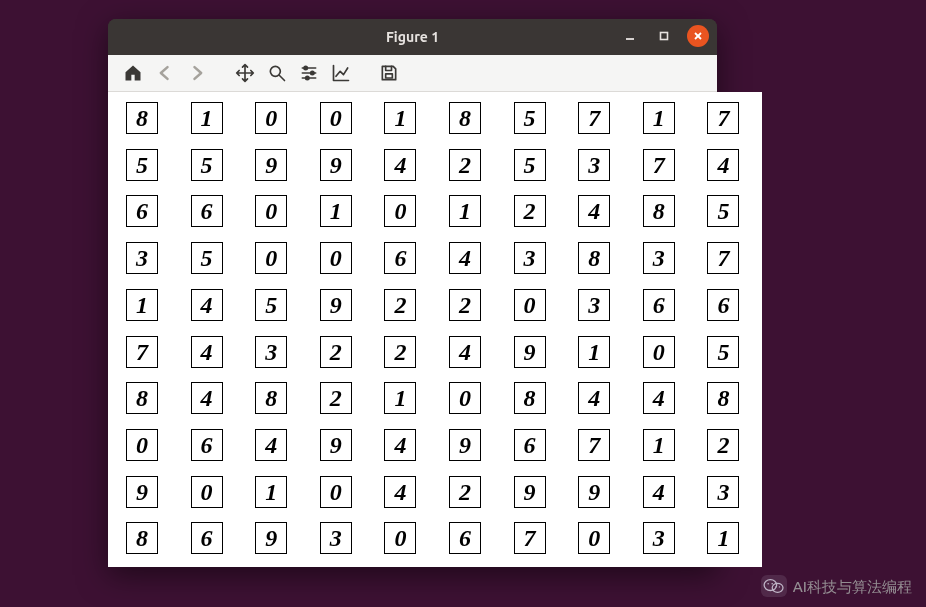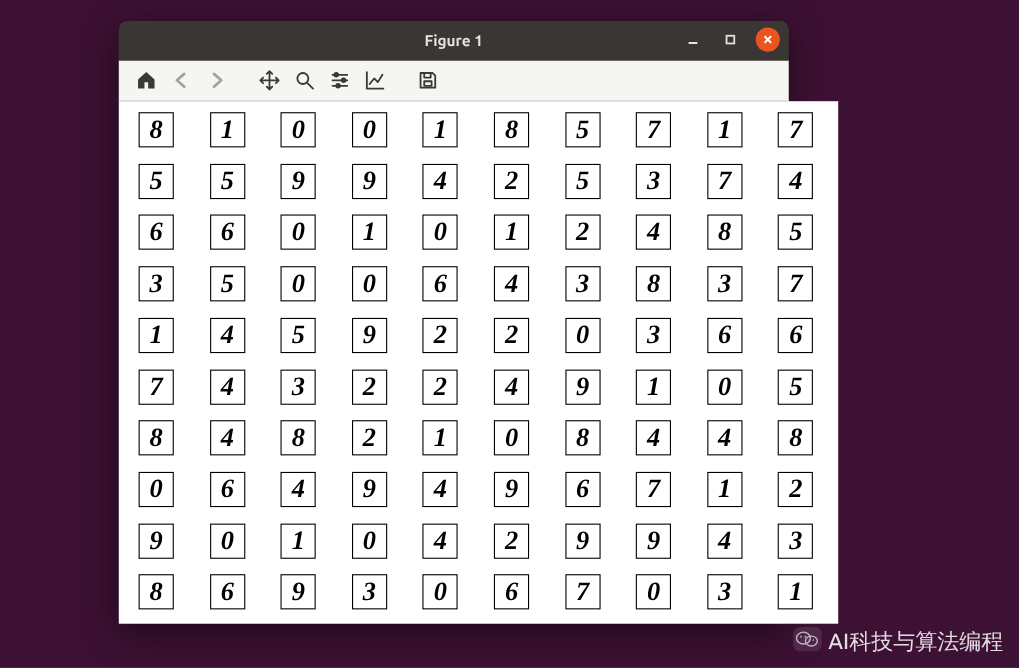--- a/index.html
+++ b/index.html
@@ -111,24 +111,24 @@
     width: 32px;
     height: 32px;
     box-sizing: border-box;
     font-style: italic;
   }
   .watermark {
     position: absolute;
     right: 14px;
     bottom: 10px;
     display: flex;
-    align-items: flex-start;
+    align-items: flex-end;
     gap: 6px;
-    color: #ffffff;
-    font-size: 20px;
+    color: #a3a3a3;
+    font-size: 15px;
     font-weight: 500;
     opacity: 0.85;
     pointer-events: none;
   }
   .watermark .wx {
     width: 26px; height: 22px;
     border-radius: 6px;
     display:flex;align-items:center;justify-content:center;
     background: rgba(215,211,226,0.15);
   }

